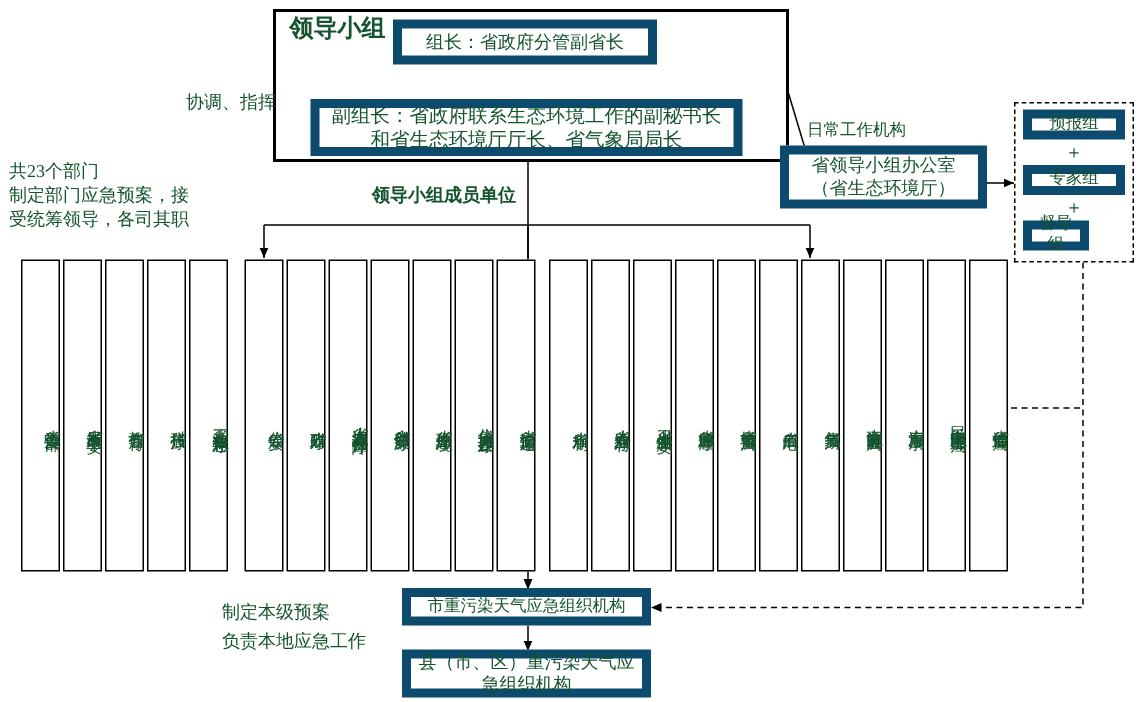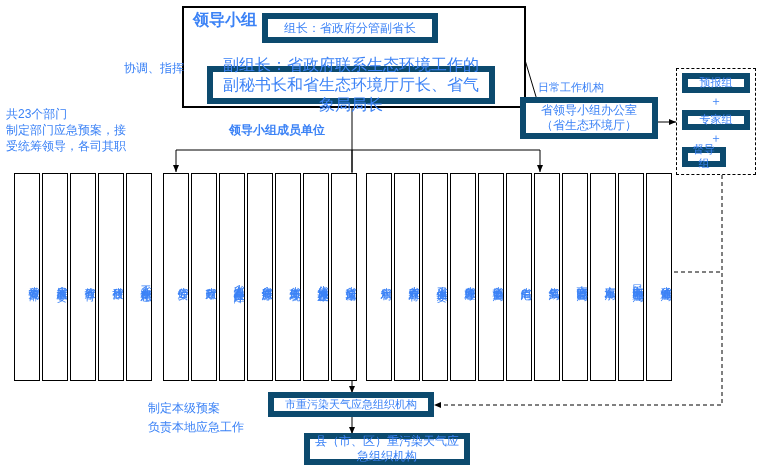--- a/index.html
+++ b/index.html
@@ -5,22 +5,22 @@
   html, body {
     margin: 0;
     padding: 0;
     background: #ffffff;
   }
   #stage {
     position: relative;
     width: 762px;
     height: 468px;
     background: #ffffff;
-    font-family: Liberation Sans, sans-serif;
-    color: #3b82f6;
+    font-family: Liberation Serif, serif;
+    color: #14532d;
     overflow: hidden;
   }
   .box {
     position: absolute;
     box-sizing: border-box;
     border: 6px solid #0c4a6e;
     background: #fff;
     display: flex;
     align-items: center;
     justify-content: center;
@@ -118,21 +118,21 @@
     <path d="M660,272 L722,272" stroke="#000" stroke-width="1" fill="none" stroke-dasharray="4,3" marker-start="url(#arr)"></path>
   </svg>
 
   <div class="leader-frame" style="left:182px; top:6px; width:344px; height:102px;"></div>
   <div class="title-big" style="left:190px; top:10px; width:70px;">领导小组</div>
 
   <div class="box" style="left:262px; top:13px; width:176px; height:30px; font-size:12px;">
     <span>组长：省政府分管副省长</span>
   </div>
 
-  <div class="box" style="left:207px; top:66px; width:288px; height:38px; font-size:16px; padding:2px 6px;">
+  <div class="box" style="left:207px; top:66px; width:288px; height:38px; font-size:13px; padding:2px 6px;">
     <span>副组长：省政府联系生态环境工作的副秘书长和省生态环境厅厅长、省气象局局长</span>
   </div>
 
   <div class="lbl" style="left:104px; top:60px; width:80px; text-align:right; font-size:12px;">协调、指挥</div>
 
   <div class="lbl" style="left:538px; top:80px; width:110px; font-size:11px;">日常工作机构</div>
   <div class="box" style="left:520px; top:97px; width:138px; height:42px; font-size:12px;align-items:flex-end;">
     <span style="padding:0 4px;">省领导小组办公室（省生态环境厅）</span>
   </div>
 
@@ -145,21 +145,21 @@
     <span>专家组</span>
   </div>
   <div class="plus" style="left:678px; top:130px;">＋</div>
   <div class="box" style="left:682px; top:147px; width:44px; height:20px; font-size:11px;">
     <span>督导组</span>
   </div>
 
   <div class="plain" style="left:6px; top:106px; width:126px; font-size:12px; white-space:pre-line;">共23个部门
 制定部门应急预案，接受统筹领导，各司其职</div>
 
-  <div class="lbl b" style="left:229px; top:122px; width:160px; font-size:12px; font-weight:bold;">领导小组成员单位</div>
+  <div class="lbl b" style="left:216px; top:122px; width:160px; font-size:12px; font-weight:bold;text-align:center;">领导小组成员单位</div>
 
   <div class="vert" style="left:14px; top:173px; width:26px; height:208px;">
       <span>省委宣传部</span>
     </div>
   <div class="vert" style="left:42px; top:173px; width:26px; height:208px;">
       <span>省发展改革委</span>
     </div>
   <div class="vert" style="left:70px; top:173px; width:26px; height:208px;">
       <span>省教育厅</span>
     </div>
@@ -221,20 +221,20 @@
   <div class="vert" style="left:618px; top:173px; width:26px; height:208px;">
       <span>民航中南地区管理局</span>
     </div>
   <div class="vert" style="left:646px; top:173px; width:26px; height:208px;">
       <span>省通信管理局</span>
     </div>
 
   <div class="box" style="left:268px; top:392px; width:166px; height:25px; font-size:11px;">
     <span>市重污染天气应急组织机构</span>
   </div>
-  <div class="box" style="left:268px; top:433px; width:166px; height:32px; font-size:12px;margin-left:36px;">
+  <div class="box" style="left:268px; top:433px; width:166px; height:32px; font-size:12px;">
     <span>县（市、区）重污染天气应急组织机构</span>
   </div>
 
   <div class="lbl" style="left:148px; top:419px; width:120px; text-align:left; font-size:12px;">负责本地应急工作</div>
   <div class="lbl" style="left:148px; top:400px; width:120px; text-align:left; font-size:12px;">制定本级预案</div>
 
 </div>
 
 </body></html>

